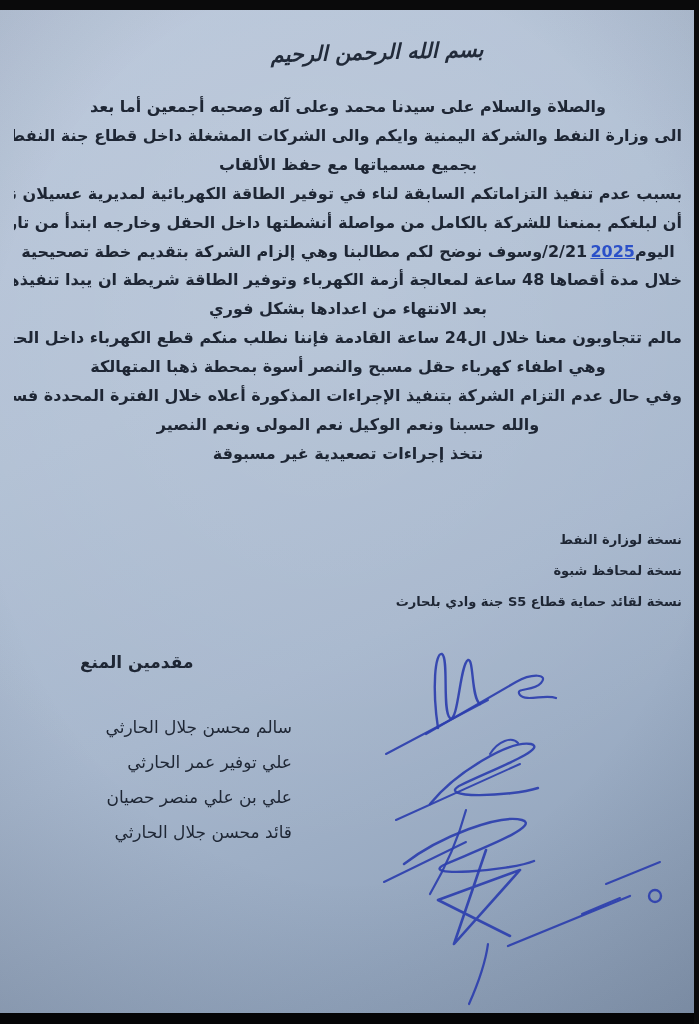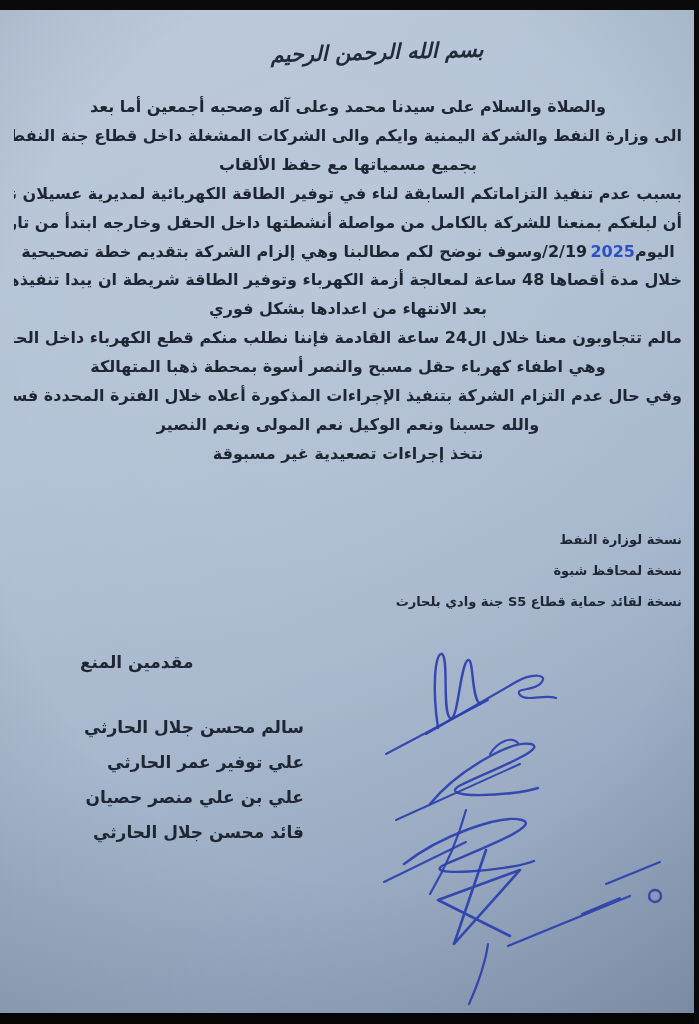--- a/index.html
+++ b/index.html
@@ -21,51 +21,51 @@
     text-align:center;direction:rtl;
     font-family:"DejaVu Serif",serif;font-style:italic;font-weight:700;
     font-size:21px;color:#222b3a;transform:rotate(-1.5deg);letter-spacing:1px;
   }
   .body-text{
     position:absolute;top:93px;right:17px;left:14px;
     direction:rtl;text-align:center;
     color:#1e2634;font-weight:700;font-size:16px;line-height:28.9px;
   }
   .body-text .line{white-space:nowrap;overflow:hidden;}
-  .year{color:#2b50c8;}
+  .year{color:#2b50c8;text-decoration:underline;}
   .copies{
     position:absolute;top:524px;right:17px;direction:rtl;text-align:right;
     color:#1e2634;font-weight:700;font-size:13px;line-height:31px;white-space:nowrap;
   }
   .presenters-heading{
     position:absolute;top:652px;left:80px;direction:rtl;
     color:#1e2634;font-weight:700;font-size:17px;white-space:nowrap;
   }
   .presenters{
-    position:absolute;top:710px;left:16px;width:288px;direction:rtl;text-align:right;
-    color:#1e2634;font-weight:700;font-size:17px;line-height:35px;white-space:nowrap;
+    position:absolute;top:710px;left:4px;width:288px;direction:rtl;text-align:right;
+    color:#1e2634;font-weight:400;font-size:17px;line-height:35px;white-space:nowrap;
   }
   .signatures{position:absolute;left:368px;top:612px;width:328px;height:398px;}
   .signatures path,.signatures circle{fill:none;stroke:#2c3fae;stroke-linecap:round;stroke-linejoin:round;opacity:0.92;}
 </style>
 </head>
 <body>
 
 <div class="page">
   <div class="vignette"></div>
 
   <div class="basmala">بسم الله الرحمن الرحيم</div>
 
   <div class="body-text">
     <div class="line">والصلاة والسلام على سيدنا محمد وعلى آله وصحبه أجمعين أما بعد</div>
     <div class="line">الى وزارة النفط والشركة اليمنية وايكم والى الشركات المشغلة داخل قطاع جنة النفطي</div>
     <div class="line">بجميع مسمياتها مع حفظ الألقاب</div>
     <div class="line">بسبب عدم تنفيذ التزاماتكم السابقة لناء في توفير الطاقة الكهربائية لمديرية عسيلان نود</div>
     <div class="line">أن لبلغكم بمنعنا للشركة بالكامل من مواصلة أنشطتها داخل الحقل وخارجه ابتدأ من تاريخ</div>
-    <div class="line"><span>اليوم</span><span class="year">2025</span> <span dir="ltr">/2/19</span><span>وسوف نوضح لكم مطالبنا وهي إلزام الشركة بتقديم خطة تصحيحية</span></div>
+    <div class="line"><span>اليوم</span><span class="year">2025</span> <span dir="ltr">/2/21</span><span>وسوف نوضح لكم مطالبنا وهي إلزام الشركة بتقديم خطة تصحيحية</span></div>
     <div class="line">خلال مدة أقصاها 48 ساعة لمعالجة أزمة الكهرباء وتوفير الطاقة شريطة ان يبدا تنفيذها</div>
     <div class="line">بعد الانتهاء من اعدادها بشكل فوري</div>
     <div class="line">مالم تتجاوبون معنا خلال ال24 ساعة القادمة فإننا نطلب منكم قطع الكهرباء داخل الحقول</div>
     <div class="line">وهي اطفاء كهرباء حقل مسبح والنصر أسوة بمحطة ذهبا المتهالكة</div>
     <div class="line">وفي حال عدم التزام الشركة بتنفيذ الإجراءات المذكورة أعلاه خلال الفترة المحددة فسوف</div>
     <div class="line">والله حسبنا ونعم الوكيل نعم المولى ونعم النصير</div>
     <div class="line">نتخذ إجراءات تصعيدية غير مسبوقة</div>
   </div>
 
   <div class="copies">

